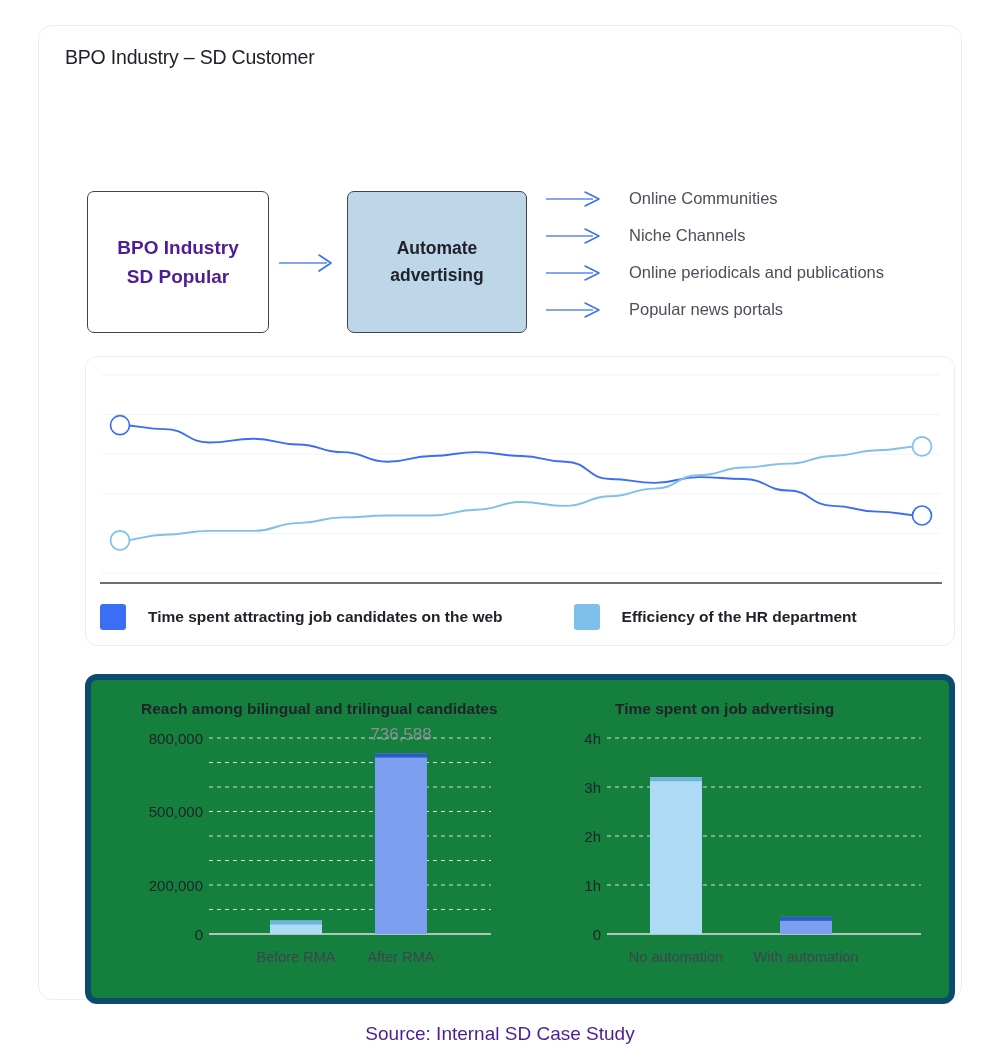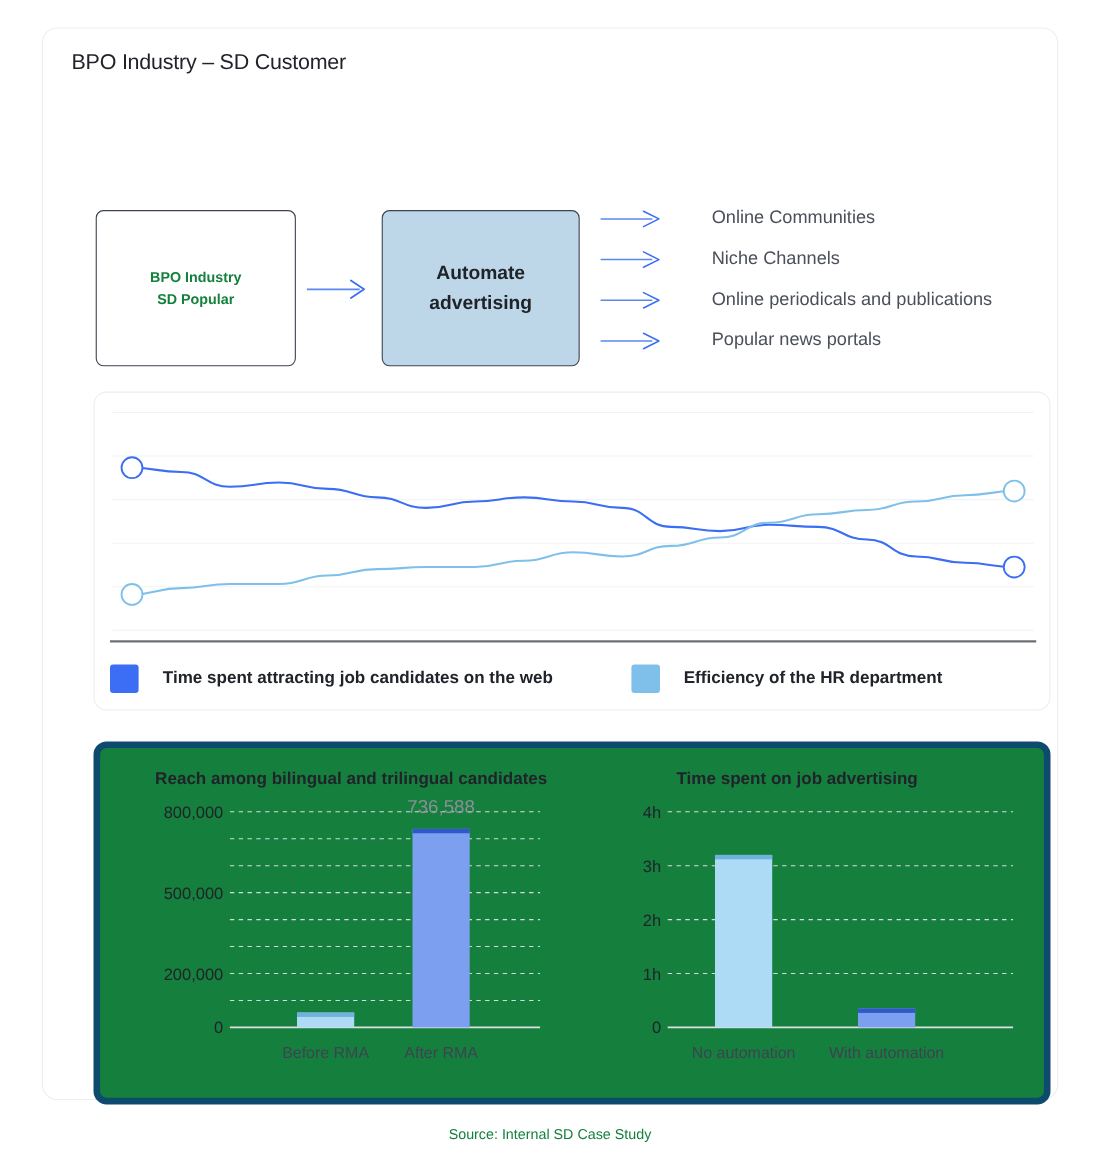--- a/index.html
+++ b/index.html
@@ -101,21 +101,21 @@
     display: flex;
     align-items: center;
     height: 37px;
   }
   .channel-arrow {
     width: 62px;
     height: 20px;
     flex: 0 0 auto;
   }
   .channel-label {
-    margin-left: 40px;
+    margin-left: 22px;
     font-size: 16.5px;
     color: #4a4f59;
     white-space: nowrap;
   }
 
   
   .line-card {
     position: absolute;
     left: 46px;
     top: 330px;
@@ -198,22 +198,22 @@
     top: 46px;
   }
 
   
   .source {
     position: absolute;
     left: 0;
     top: 1023px;
     width: 1000px;
     text-align: center;
-    font-size: 13px;
-    color: #15803d;
+    font-size: 19px;
+    color: #4c1d95;
   }
 
   .tick-text {
     font-family: "Liberation Sans", sans-serif;
     font-size: 15px;
     fill: #20232a;
   }
   .cat-text {
     font-family: "Liberation Sans", sans-serif;
     font-size: 14.5px;

